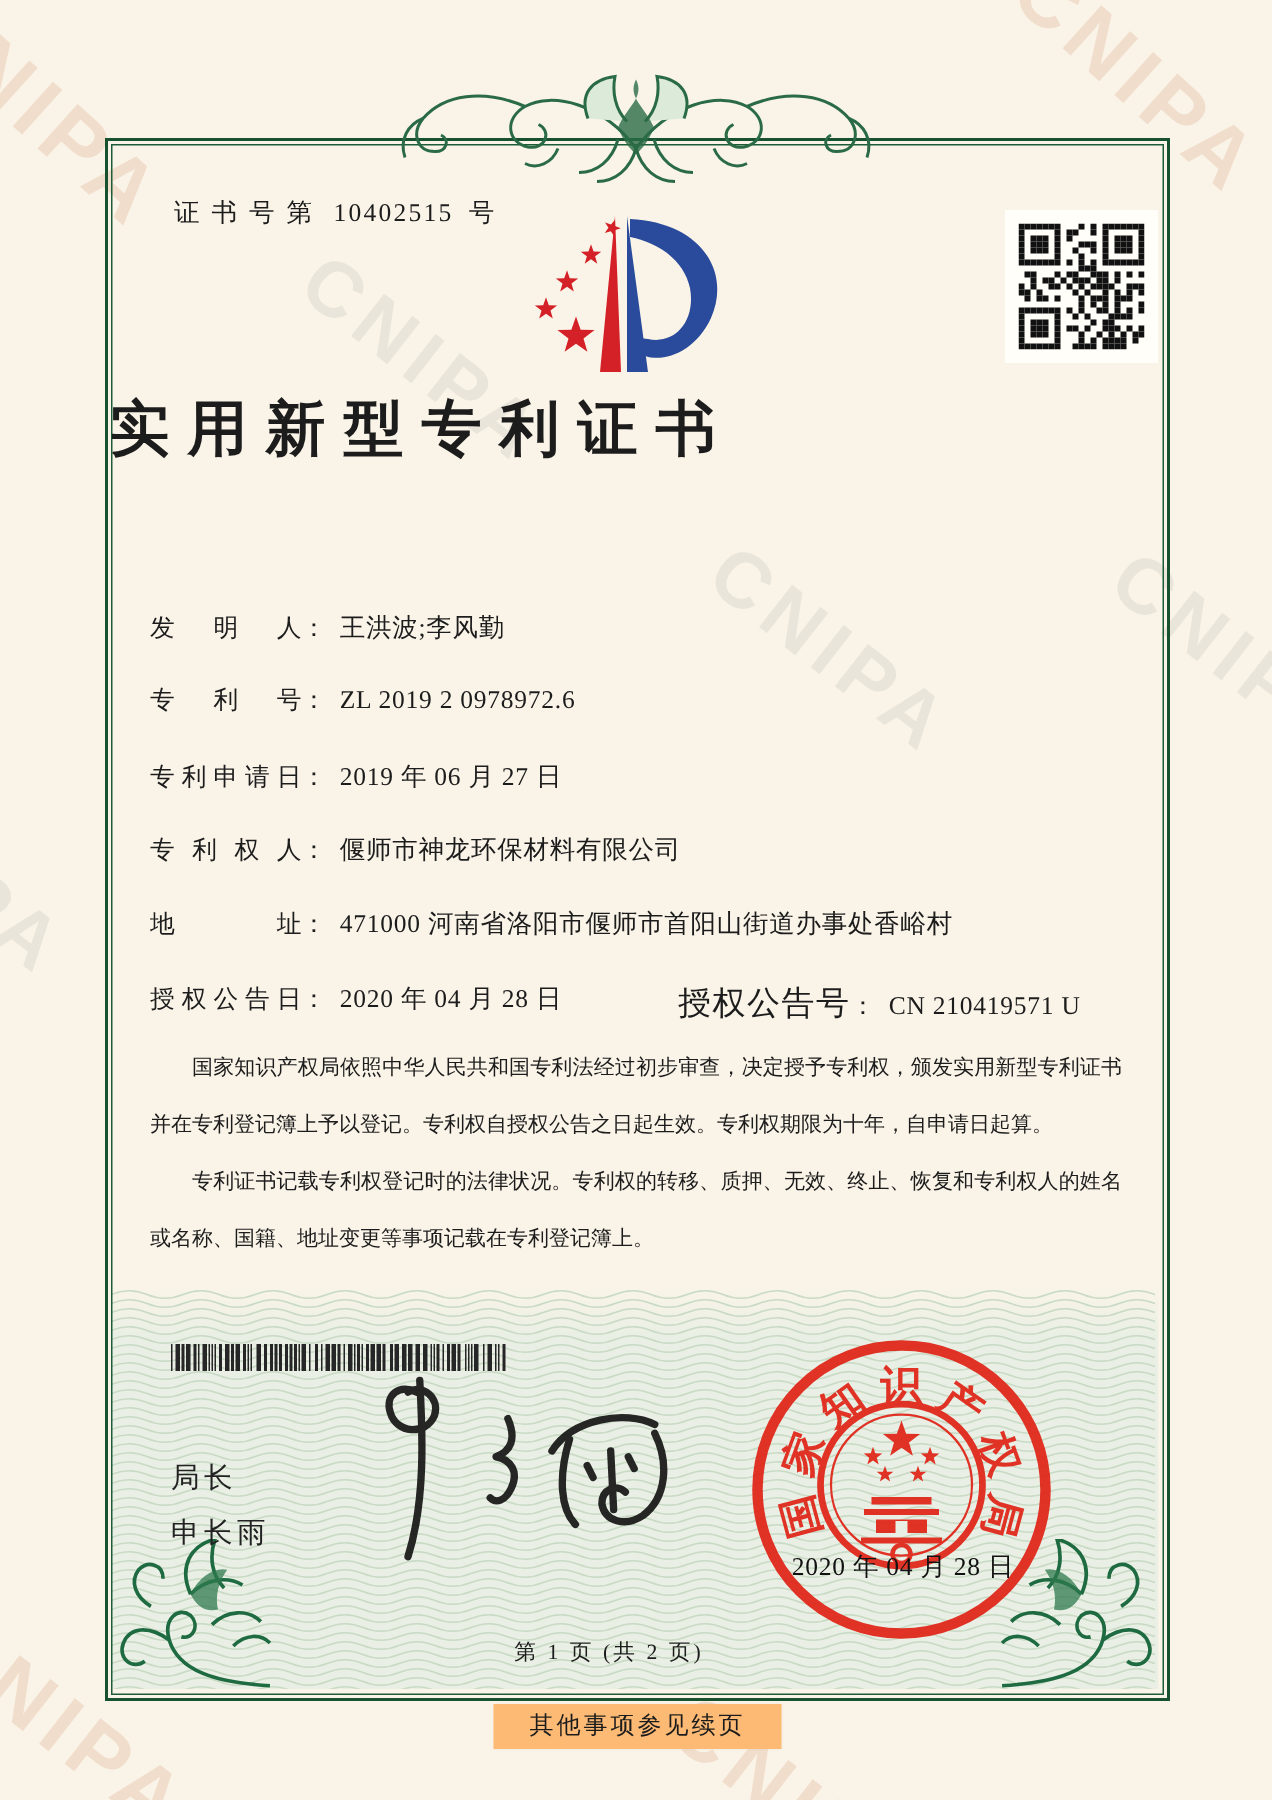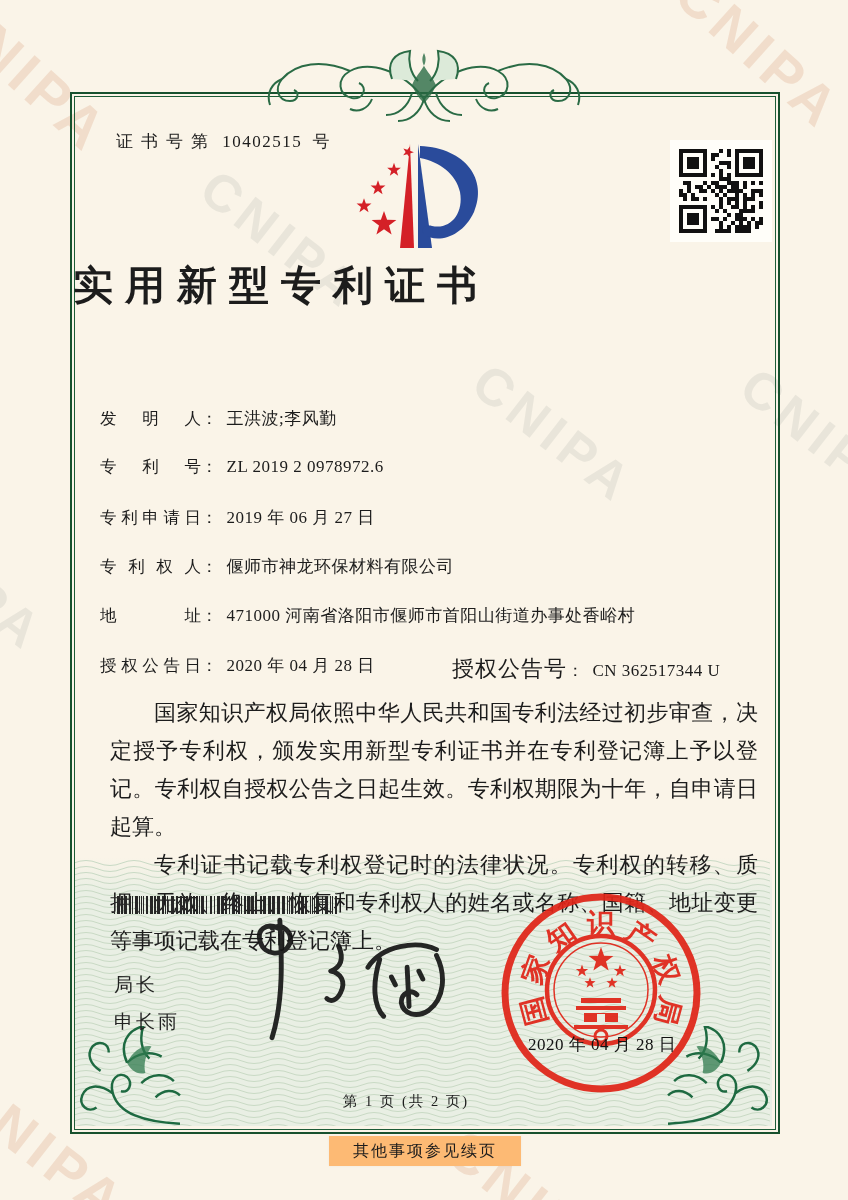--- a/index.html
+++ b/index.html
@@ -45,22 +45,22 @@
   
   .row{position:absolute;left:100px;width:650px;height:26px;font-size:17px;z-index:5;white-space:nowrap;}
   .lbl{display:inline-block;width:101px;font-size:16.5px;text-align:justify;text-align-last:justify;vertical-align:bottom;}
   .colon{display:inline-block;font-size:16.5px;}
   .val{margin-left:9px;letter-spacing:0.5px;}
   .pair2{position:absolute;left:352px;top:0;}
   .pair2 .lbl2{font-size:22px;letter-spacing:1px;}
   .r1{top:358px;} .r2{top:407px;} .r3{top:456px;} .r4{top:506px;}
   .r5{top:555px;} .r6{top:604px;} .r7{top:654px;font-family:Liberation Serif, serif;}
   
-  .body-text{position:absolute;left:100px;top:694px;width:648px;font-size:22px;
-             line-height:38px;z-index:5;text-align:justify;margin-left:10px;}
+  .body-text{position:absolute;left:100px;top:694px;width:648px;font-size:14px;
+             line-height:38px;z-index:5;text-align:justify;}
   .body-text p{margin:0;text-indent:2em;}
   
   .barcode{position:absolute;left:114px;top:896px;z-index:5;}
   .officer{position:absolute;left:114px;z-index:6;font-family:Liberation Sans, sans-serif;
            font-size:19px;letter-spacing:3px;color:#222;}
   .officer-title{top:972px;}
   .officer-name{top:1009px;}
   .signature{position:absolute;left:225px;top:916px;width:235px;height:128px;z-index:6;}
   .seal{position:absolute;left:494px;top:886px;width:214px;height:214px;z-index:6;opacity:.93;}
   .seal-date{position:absolute;left:518px;top:1033px;width:168px;text-align:center;
@@ -443,21 +443,21 @@
   </div>
   <div class="row r5">
     <span class="lbl">专利权人</span><span class="colon">：</span><span class="val">偃师市神龙环保材料有限公司</span>
   </div>
   <div class="row r6">
     <span class="lbl">地址</span><span class="colon">：</span><span class="val">471000 河南省洛阳市偃师市首阳山街道办事处香峪村</span>
   </div>
   <div class="row r7">
     <span class="lbl">授权公告日</span><span class="colon">：</span><span class="val">2020 年 04 月 28 日</span>
     <span class="pair2">
-      <span class="lbl2">授权公告号</span><span class="colon">：</span><span class="val">CN 362517344 U</span>
+      <span class="lbl2">授权公告号</span><span class="colon">：</span><span class="val">CN 210419571 U</span>
     </span>
   </div>
 
   <div class="body-text">
     <p>国家知识产权局依照中华人民共和国专利法经过初步审查，决定授予专利权，颁发实用新型专利证书并在专利登记簿上予以登记。专利权自授权公告之日起生效。专利权期限为十年，自申请日起算。</p>
     <p>专利证书记载专利权登记时的法律状况。专利权的转移、质押、无效、终止、恢复和专利权人的姓名或名称、国籍、地址变更等事项记载在专利登记簿上。</p>
   </div>
 
   <svg id="barcode" class="barcode" width="226" height="18" viewBox="0 0 226 18">
       <rect x="0" y="0" width="1" height="18" fill="#262626"></rect>

